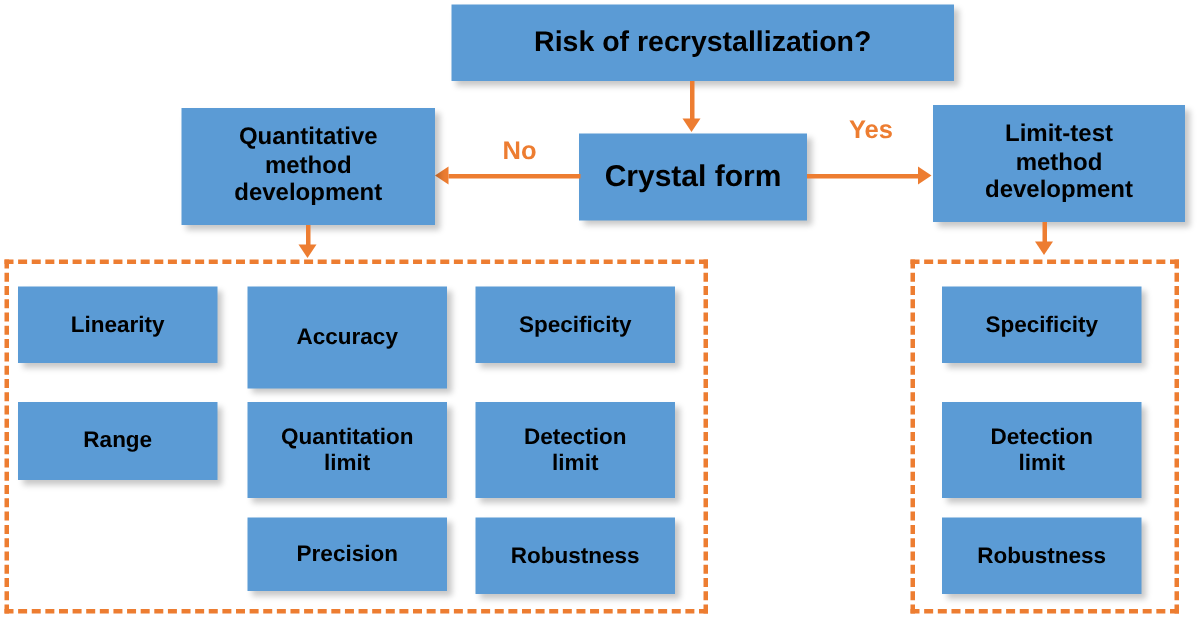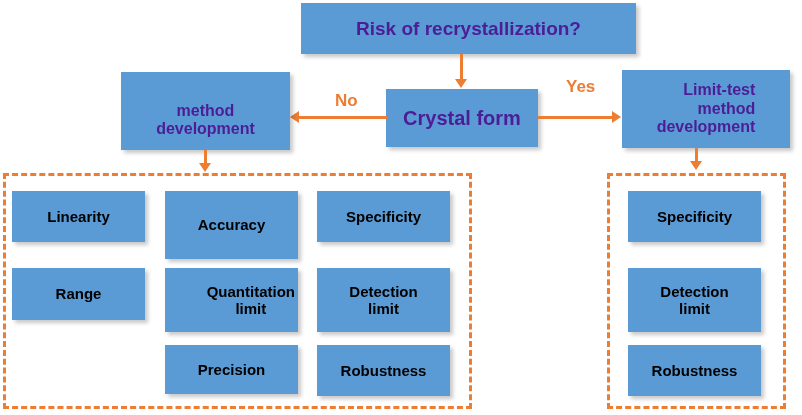--- a/index.html
+++ b/index.html
@@ -15,36 +15,36 @@
     width: 802px;
     height: 415px;
     background: #ffffff;
     overflow: hidden;
   }
 
   
   .node {
     position: absolute;
     background: #5b9bd5;
-    color: #4c1d95;
+    color: #000000;
     font-weight: bold;
     display: flex;
     align-items: center;
     justify-content: center;
     text-align: center;
     line-height: 1.15;
     box-sizing: border-box;
     box-shadow: 3px 3px 4px rgba(0,0,0,0.22);
     padding: 2px 4px;
   }
 
   #node-top      { left: 301px; top: 3px;   width: 335px; height: 51px; font-size: 19px; }
   #node-decision { left: 386px; top: 89px;  width: 152px; height: 58px; font-size: 20px; }
   #node-quant    { left: 121px; top: 72px;  width: 169px; height: 78px; font-size: 16px; }
-  #node-limit    { left: 622px; top: 70px;  width: 168px; height: 78px; font-size: 16px; text-align: right; }
+  #node-limit    { left: 622px; top: 70px;  width: 168px; height: 78px; font-size: 16px; }
 
   
   .leaf {
     position: absolute;
     background: #5b9bd5;
     color: #000000;
     font-weight: bold;
     display: flex;
     align-items: center;
     justify-content: center;
@@ -124,21 +124,21 @@
   <div class="conn hline" style="left:299px; top:116px; width:88px;"></div>
   <div class="arrow arrow-left" style="left:290px; top:111px;"></div>
   <div class="edge-label" style="left:335px; top:76px;margin-top:15px;">No</div>
 
   <div class="conn hline" style="left:538px; top:116px; width:75px;"></div>
   <div class="arrow arrow-right" style="left:612px; top:111px;"></div>
   <div class="edge-label" style="left:566px; top:77px;">Yes</div>
 
   <div class="node" id="node-quant">
     <span>
-      <br>
+      <span>Quantitative</span><br>
       <span>method</span><br>
       <span>development</span>
     </span>
   </div>
 
   <div class="conn vline" style="left:204px; top:150px; height:14px;"></div>
   <div class="arrow arrow-down" style="left:199px; top:163px;"></div>
 
   <div class="node" id="node-limit">
     <span>
@@ -156,21 +156,21 @@
   <div class="leaf" style="left:12px; top:191px; width:133px; height:51px;">
     <span>Linearity</span>
   </div>
   <div class="leaf" style="left:12px; top:268px; width:133px; height:52px;">
     <span>Range</span>
   </div>
 
   <div class="leaf" style="left:165px; top:191px; width:133px; height:68px;">
     <span>Accuracy</span>
   </div>
-  <div class="leaf" style="left:165px; top:268px; width:133px; height:64px;justify-content:flex-end;">
+  <div class="leaf" style="left:165px; top:268px; width:133px; height:64px;">
     <span>
       <span>Quantitation</span><br>
       <span>limit</span>
     </span>
   </div>
   <div class="leaf" style="left:165px; top:345px; width:133px; height:49px;">
     <span>Precision</span>
   </div>
 
   <div class="leaf" style="left:317px; top:191px; width:133px; height:51px;">

